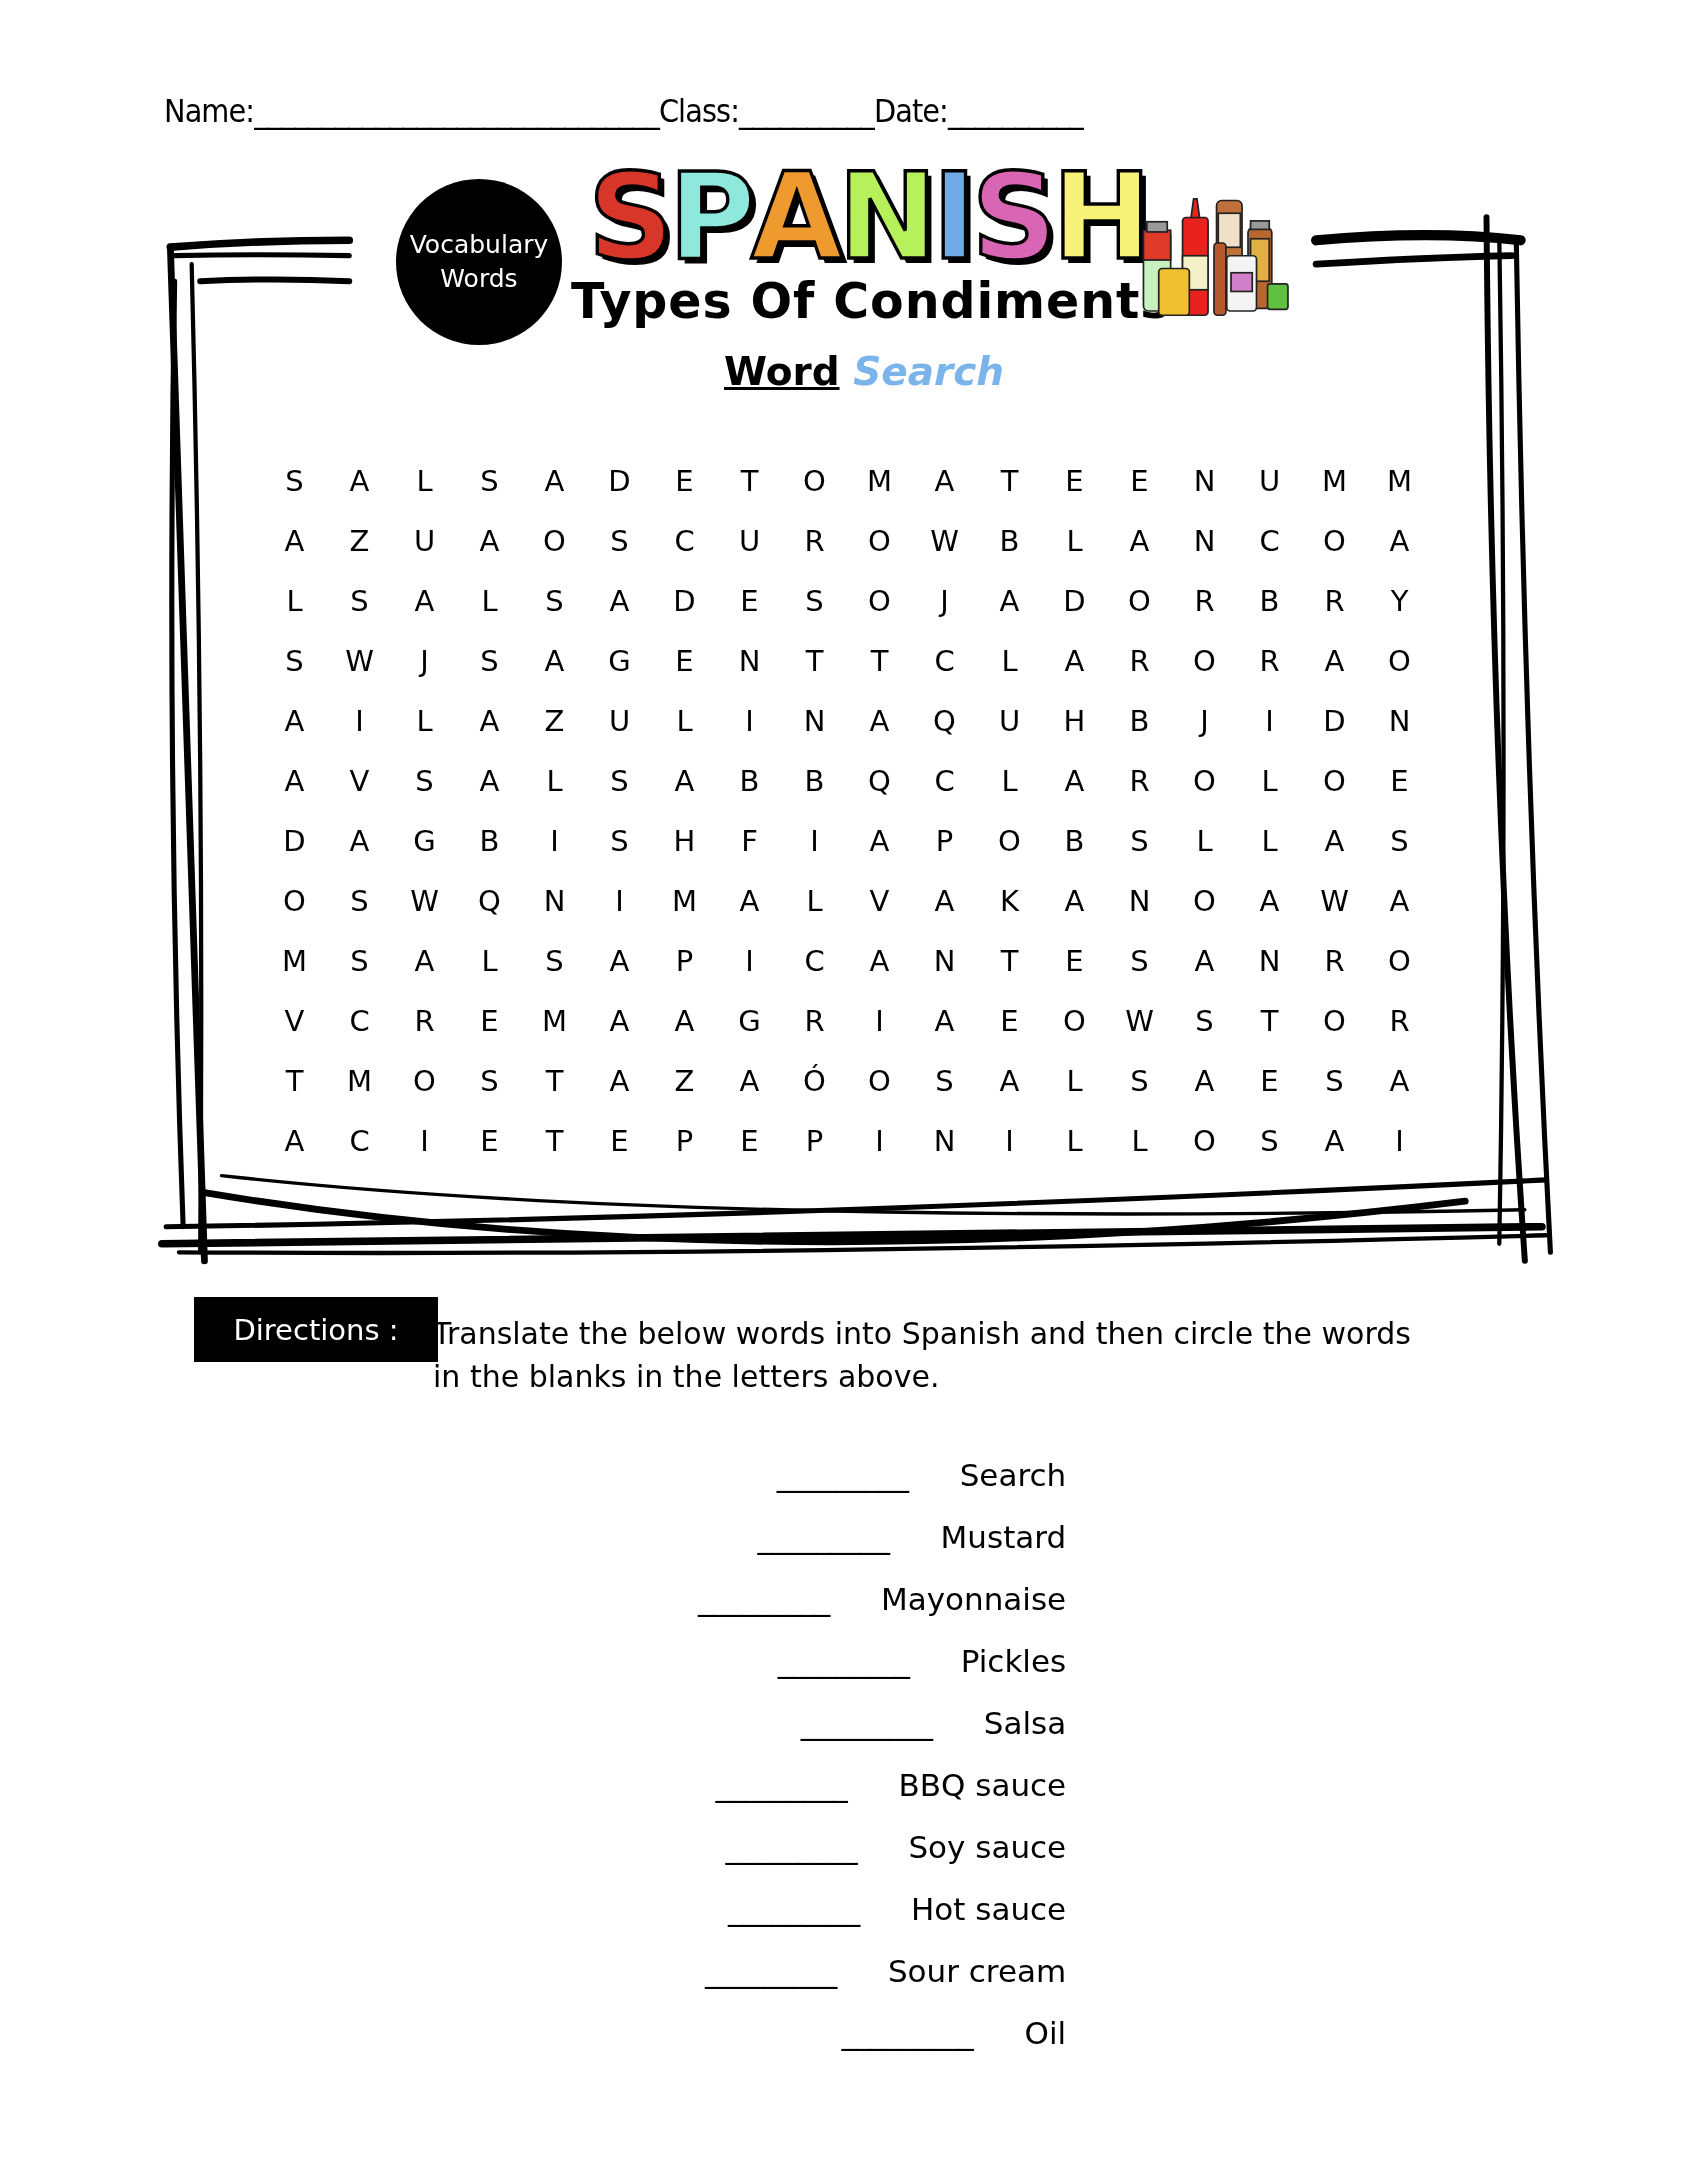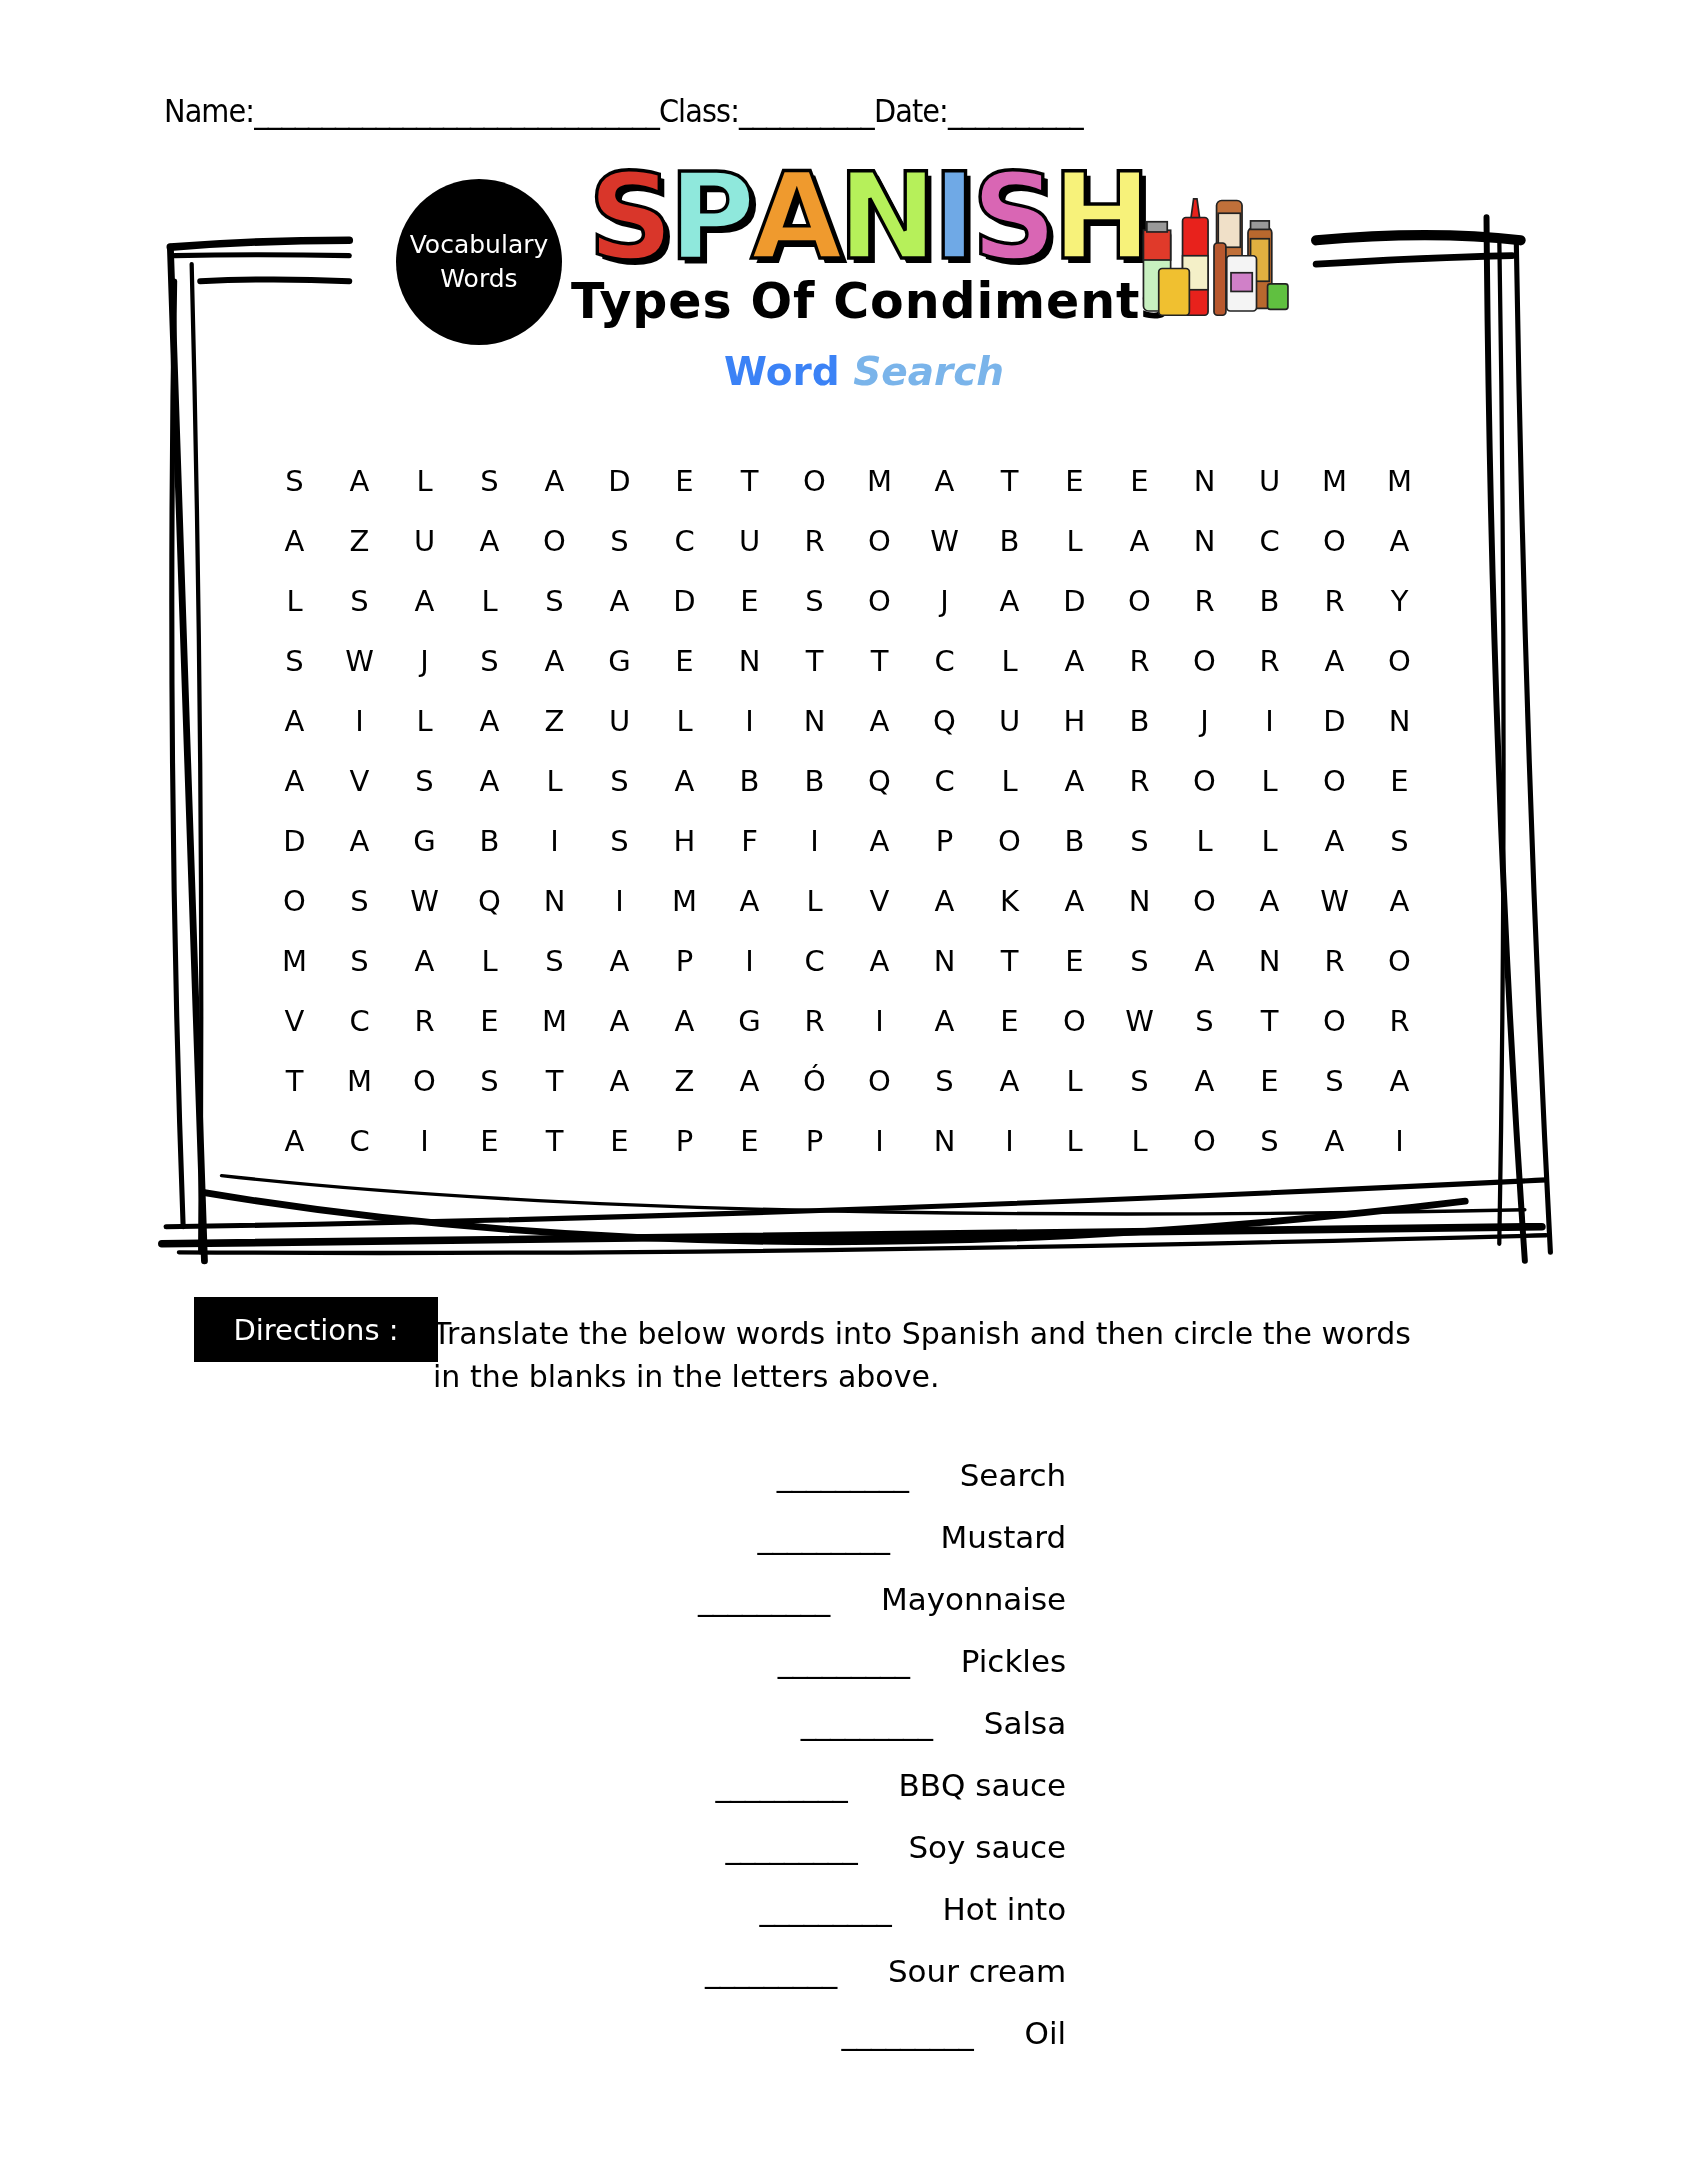--- a/index.html
+++ b/index.html
@@ -10,21 +10,21 @@
   .frame { position:absolute; left:0; top:0; width:1685px; height:1329px; pointer-events:none; }
   .vocab-badge { position:absolute; left:396px; top:179px; width:166px; height:166px; border-radius:50%;
                  background:#000; color:#fff; display:flex; flex-direction:column; align-items:center;
                  justify-content:center; font-size:25px; line-height:34px; text-align:center; }
   .title-spanish { position:absolute; left:588px; top:158px; font-size:119px; font-weight:bold;
                    letter-spacing:-5.1px; line-height:1; font-family:"DejaVu Sans", sans-serif;
                    -webkit-text-stroke:3.4px #000; text-shadow:5.1px 5.1px 0 #000; }
   .title-spanish span { display:inline-block; }
   .subtitle { position:absolute; left:571px; top:273px; font-size:49px; font-weight:bold; letter-spacing:0.9px; }
   .word-search { position:absolute; left:724px; top:349px; font-size:39px; font-weight:bold; }
-  .ws-word { color:#3b82f6; }
+  .ws-word { color:#000000;text-decoration:underline; }
   .ws-search { color:#7ab4ea;font-style:italic; }
   .condiments { position:absolute; left:1133px; top:192px; width:162px; height:136px; }
   .grid { position:absolute; left:262px; top:451px; }
   .grid-row { display:flex; height:60px; align-items:center; }
   .grid-cell { width:65px; text-align:center; font-size:29px; font-family:"DejaVu Sans", sans-serif; }
   .directions-label { position:absolute; left:194px; top:1297px; width:244px; height:65px; background:#000;
                       color:#fff; font-size:29px; display:flex; align-items:center; justify-content:center; }
   .directions-text { position:absolute; left:433px; top:1312px; width:980px; font-size:30px; line-height:43px; }
   .word-list { position:absolute; left:698px; top:1444px; }
   .word-item { display:flex; align-items:center; height:62px; font-size:31px;justify-content:flex-end; }
@@ -365,21 +365,21 @@
   <div class="word-item">
       <span class="blank">_________</span>
       <span>BBQ sauce</span>
     </div>
   <div class="word-item">
       <span class="blank">_________</span>
       <span>Soy sauce</span>
     </div>
   <div class="word-item">
       <span class="blank">_________</span>
-      <span>Hot into</span>
+      <span>Hot sauce</span>
     </div>
   <div class="word-item">
       <span class="blank">_________</span>
       <span>Sour cream</span>
     </div>
   <div class="word-item">
       <span class="blank">_________</span>
       <span>Oil</span>
     </div>
 </div>

